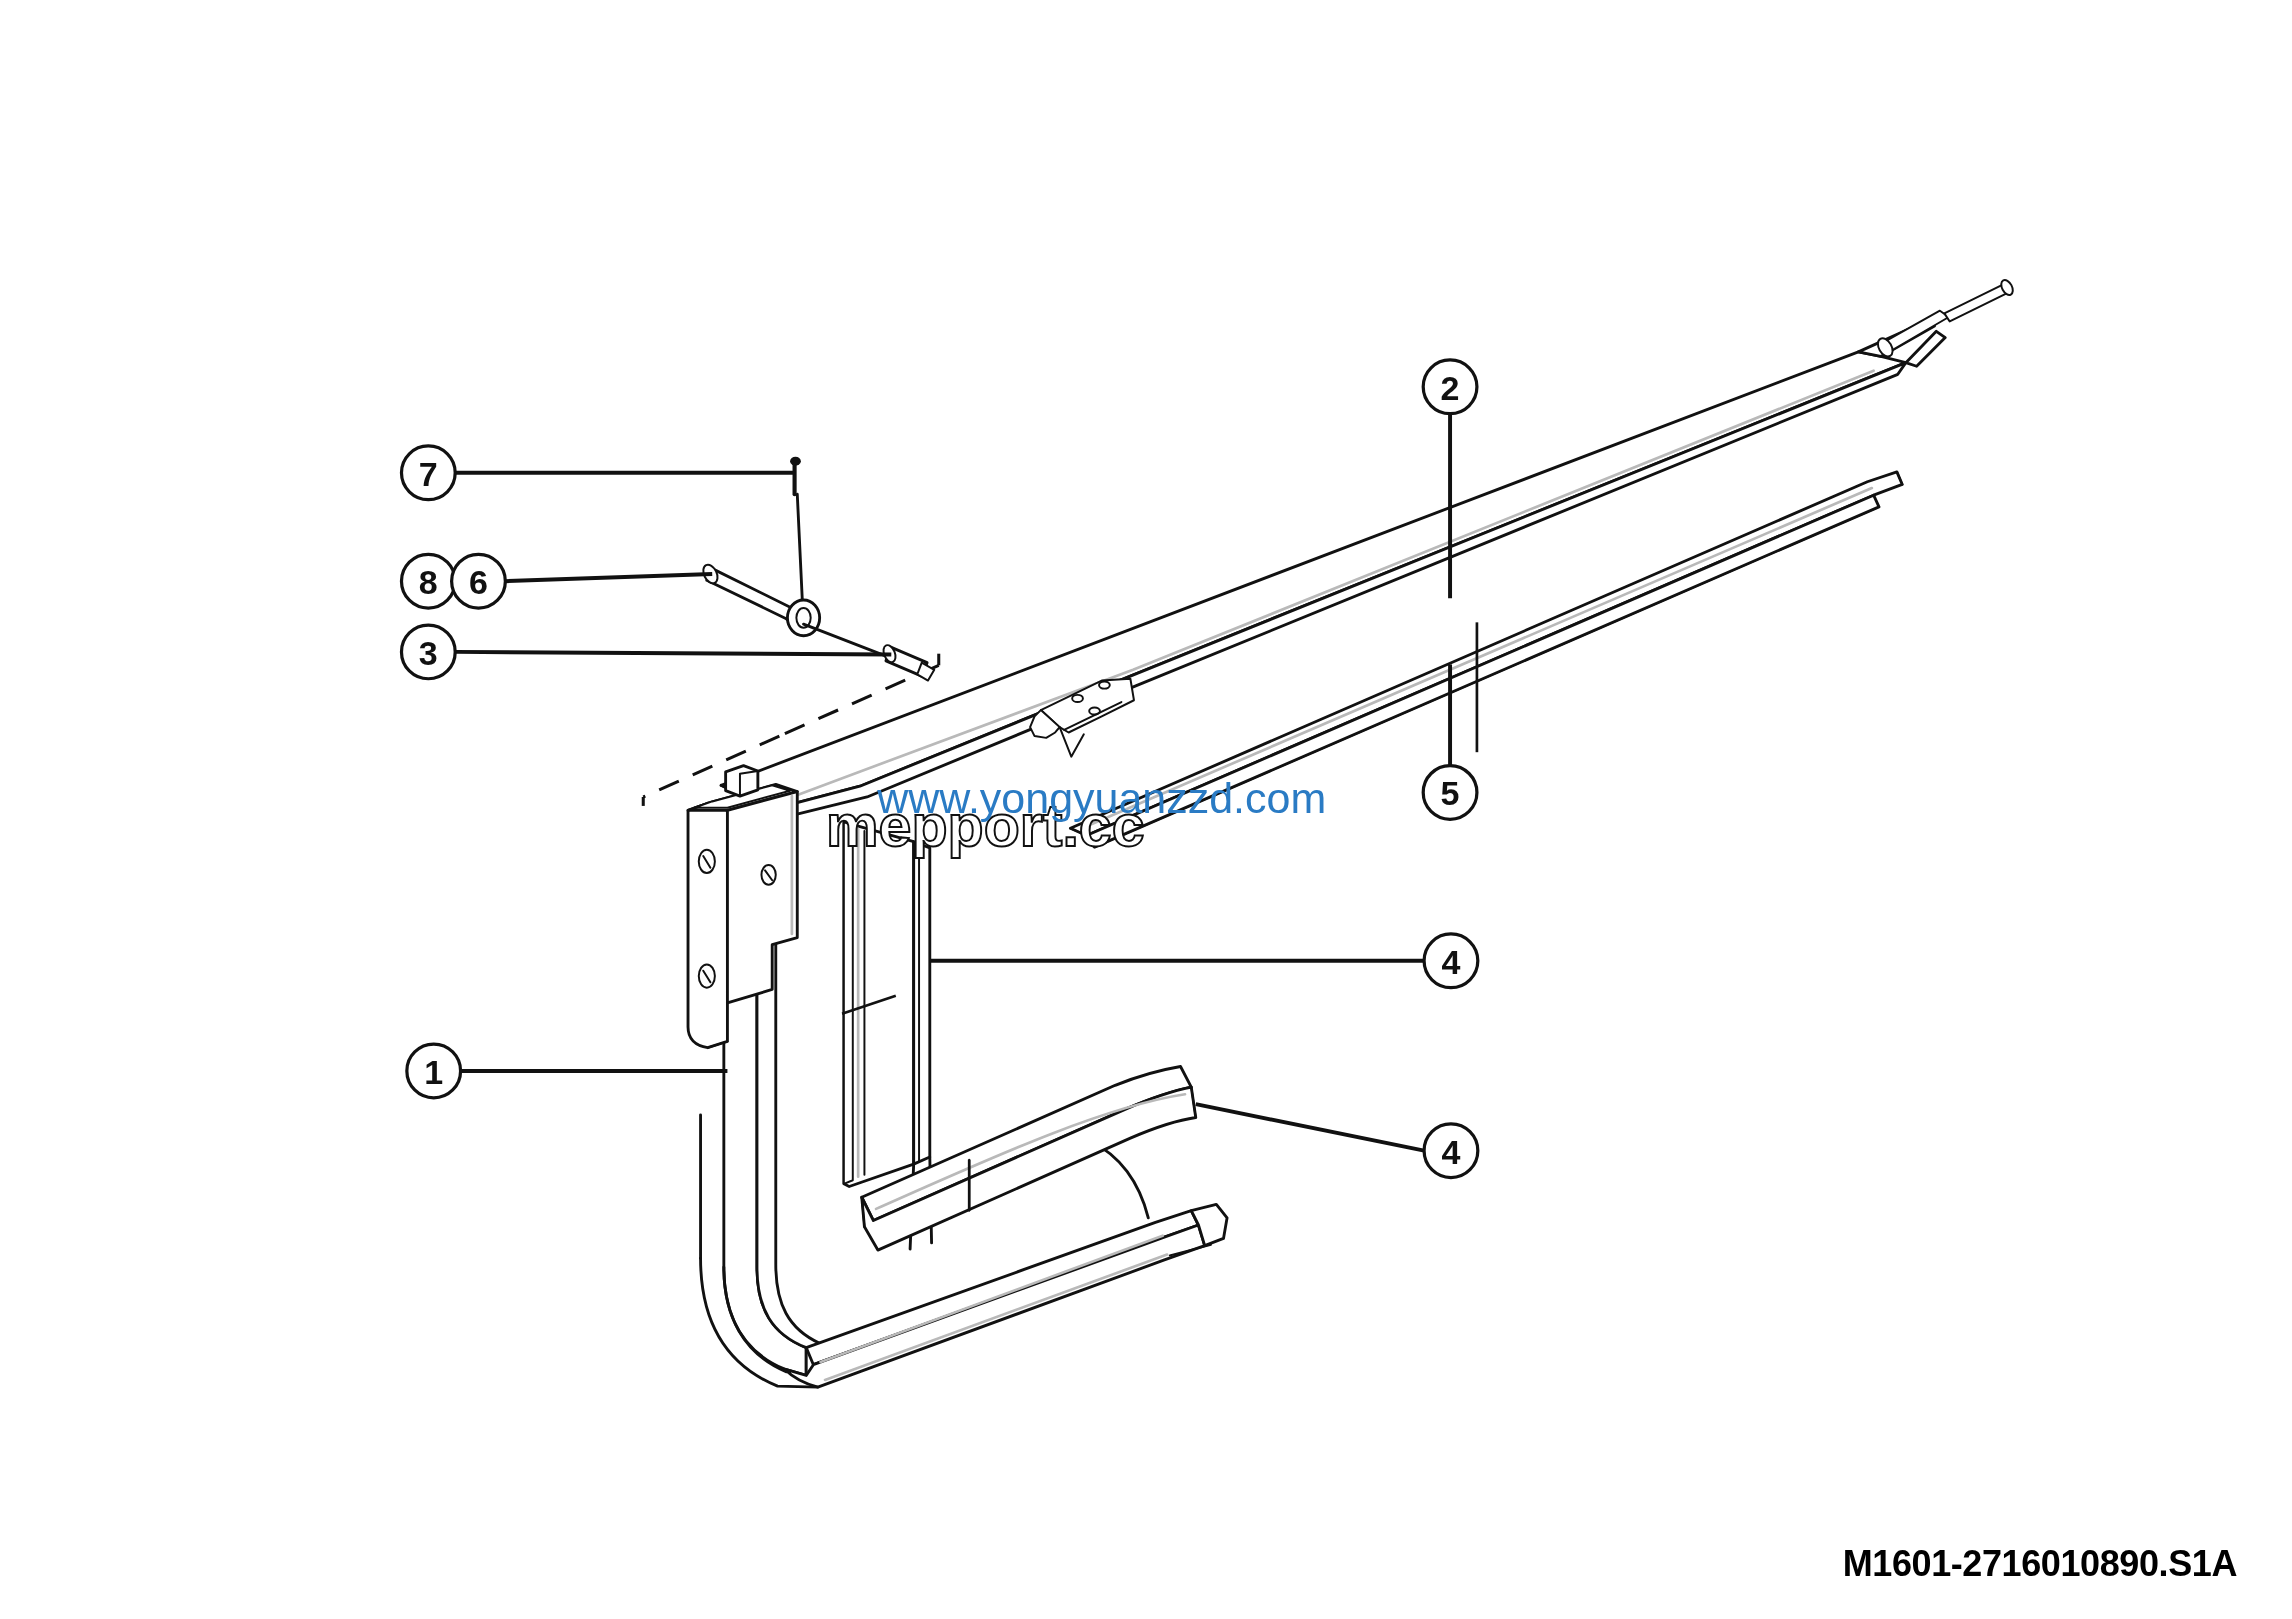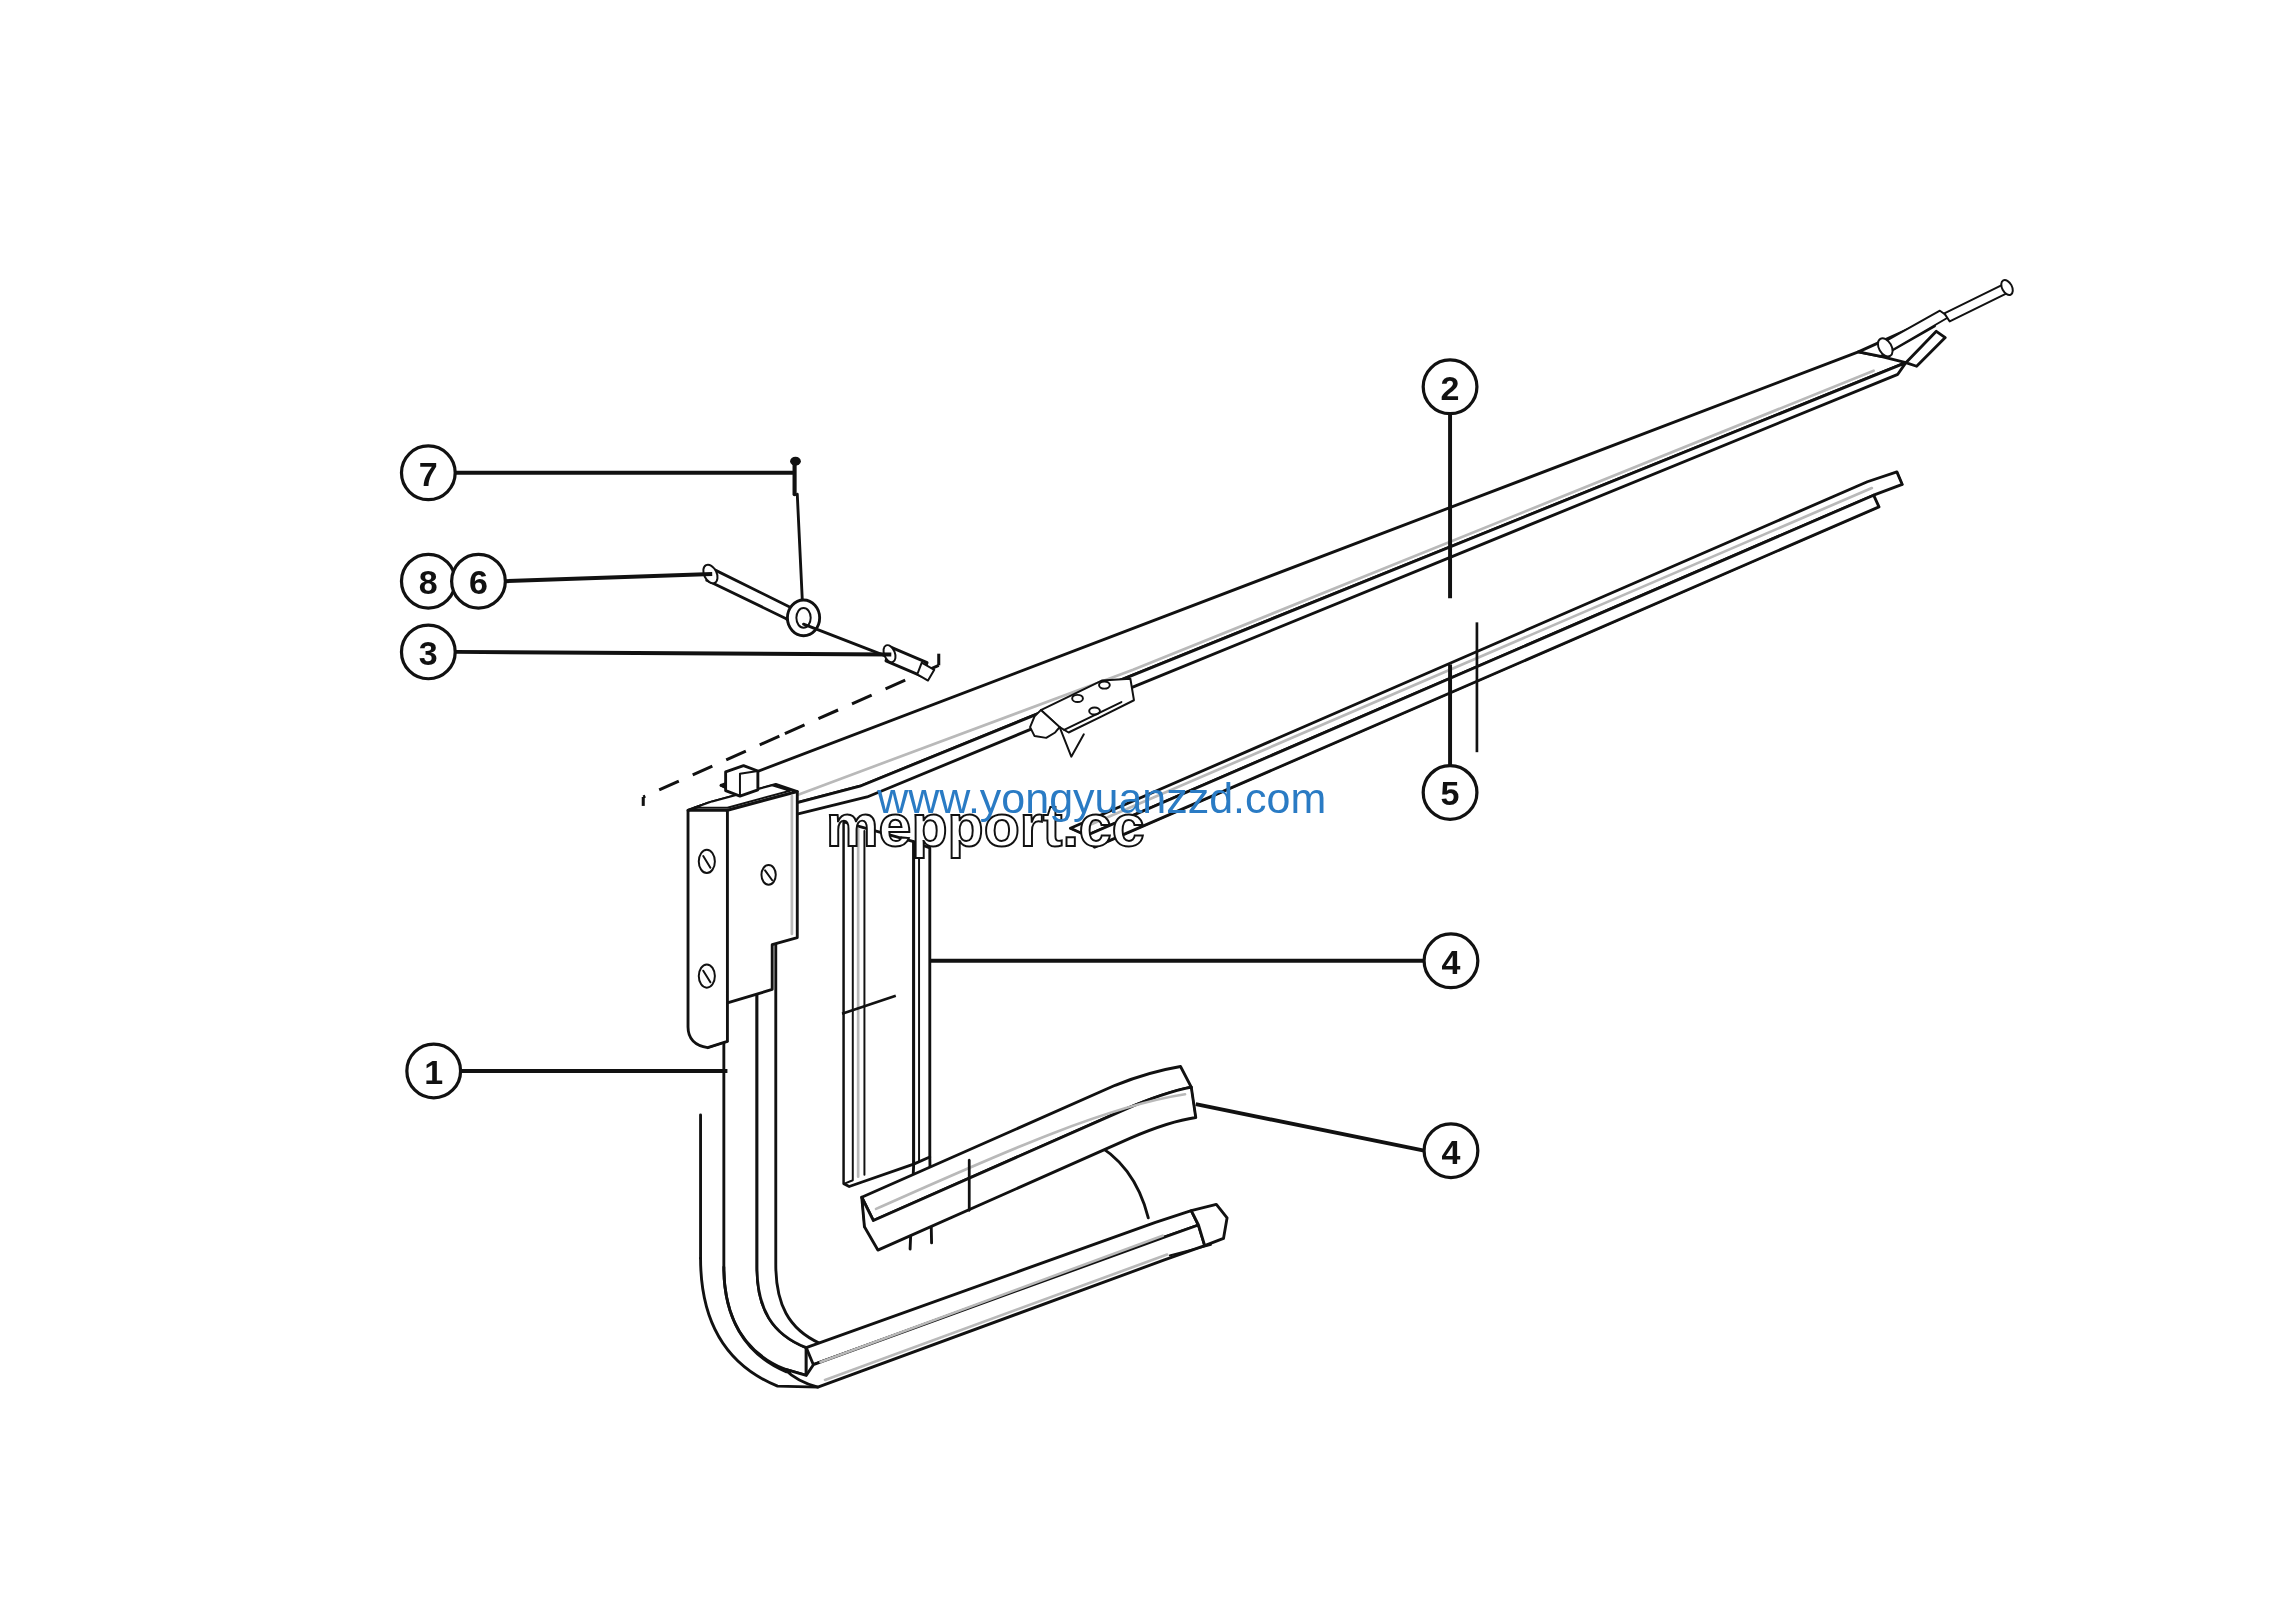--- a/index.html
+++ b/index.html
@@ -431,15 +431,16 @@
       </g>
     </g>
 
     <g>
       <text x="1100" y="945" font-family="'Liberation Sans', sans-serif" font-size="66" font-weight="bold" fill="#ffffff" stroke="#111111" stroke-width="2.2" text-anchor="middle">mepport.cc</text>
       <text x="1230" y="908" font-family="'Liberation Sans', sans-serif" font-size="48" fill="#2a7bc4" text-anchor="middle">www.yongyuanzzd.com</text>
     </g>
 
   </svg>
 
+  <div class="partno">M1601-2716010890.S1A</div>
 
 </div>
 
 
 </body></html>

